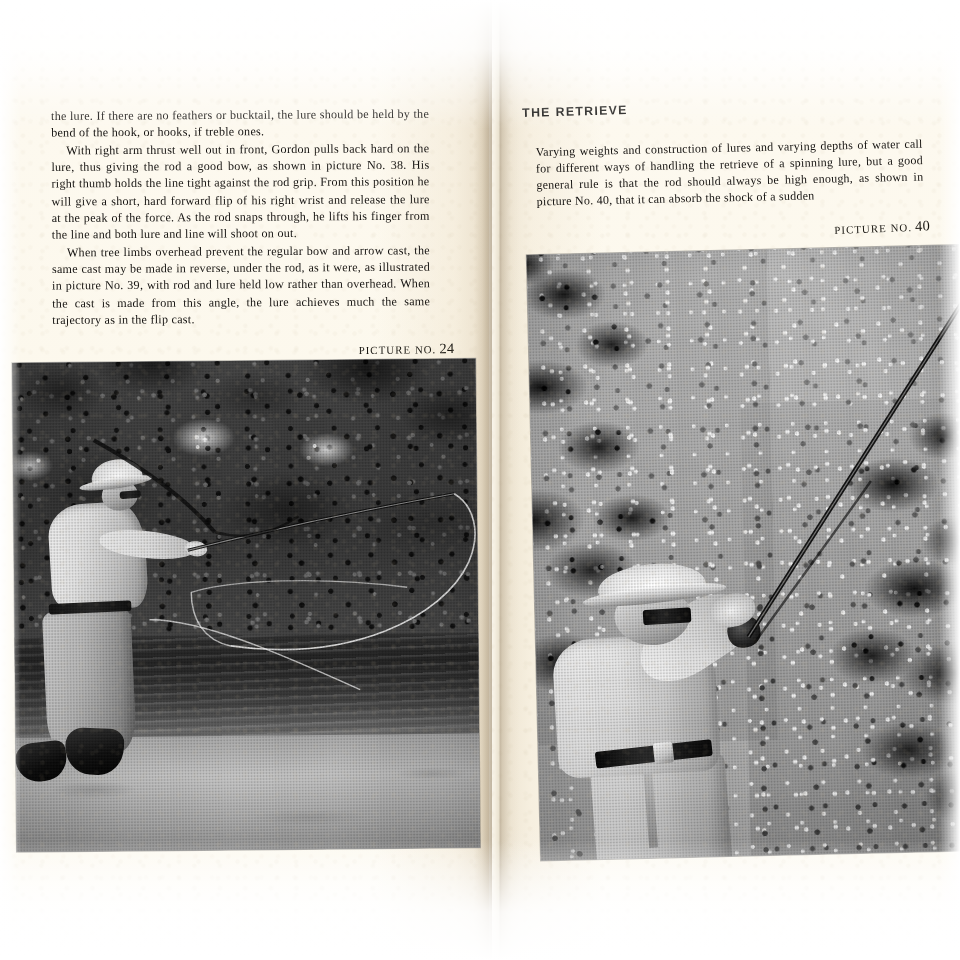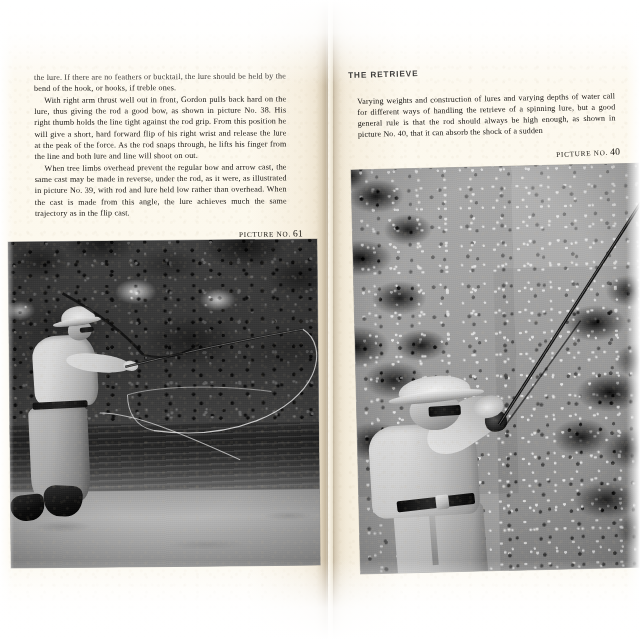--- a/index.html
+++ b/index.html
@@ -481,21 +481,21 @@
     <div class="gutter"></div>
     <div class="gutter-core"></div>
 
     <div class="textcol" id="left-text">
       <p>the lure. If there are no feathers or bucktail, the lure should be held by the bend of the hook, or hooks, if treble ones.</p>
       <p class="indent">With right arm thrust well out in front, Gordon pulls back hard on the lure, thus giving the rod a good bow, as shown in picture No. 38. His right thumb holds the line tight against the rod grip. From this position he will give a short, hard forward flip of his right wrist and release the lure at the peak of the force. As the rod snaps through, he lifts his finger from the line and both lure and line will shoot on out.</p>
       <p class="indent">When tree limbs overhead prevent the regular bow and arrow cast, the same cast may be made in reverse, under the rod, as it were, as illustrated in picture No. 39, with rod and lure held low rather than overhead. When the cast is made from this angle, the lure achieves much the same trajectory as in the flip cast.</p>
     </div>
 
     <div class="caption" id="cap-left">
-      <span>PICTURE NO.</span><span class="num">61</span>
+      <span>PICTURE NO.</span><span class="num">24</span>
     </div>
 
     <div class="photo" id="photo-left">
       <div class="photo-inner">
         <div class="l-sky"></div>
         <div class="l-foliage"></div>
         <div class="l-foliage-speck"></div>
         <div class="l-water"></div>
         <div class="l-water-ripple"></div>
         <div class="l-bank"></div>

